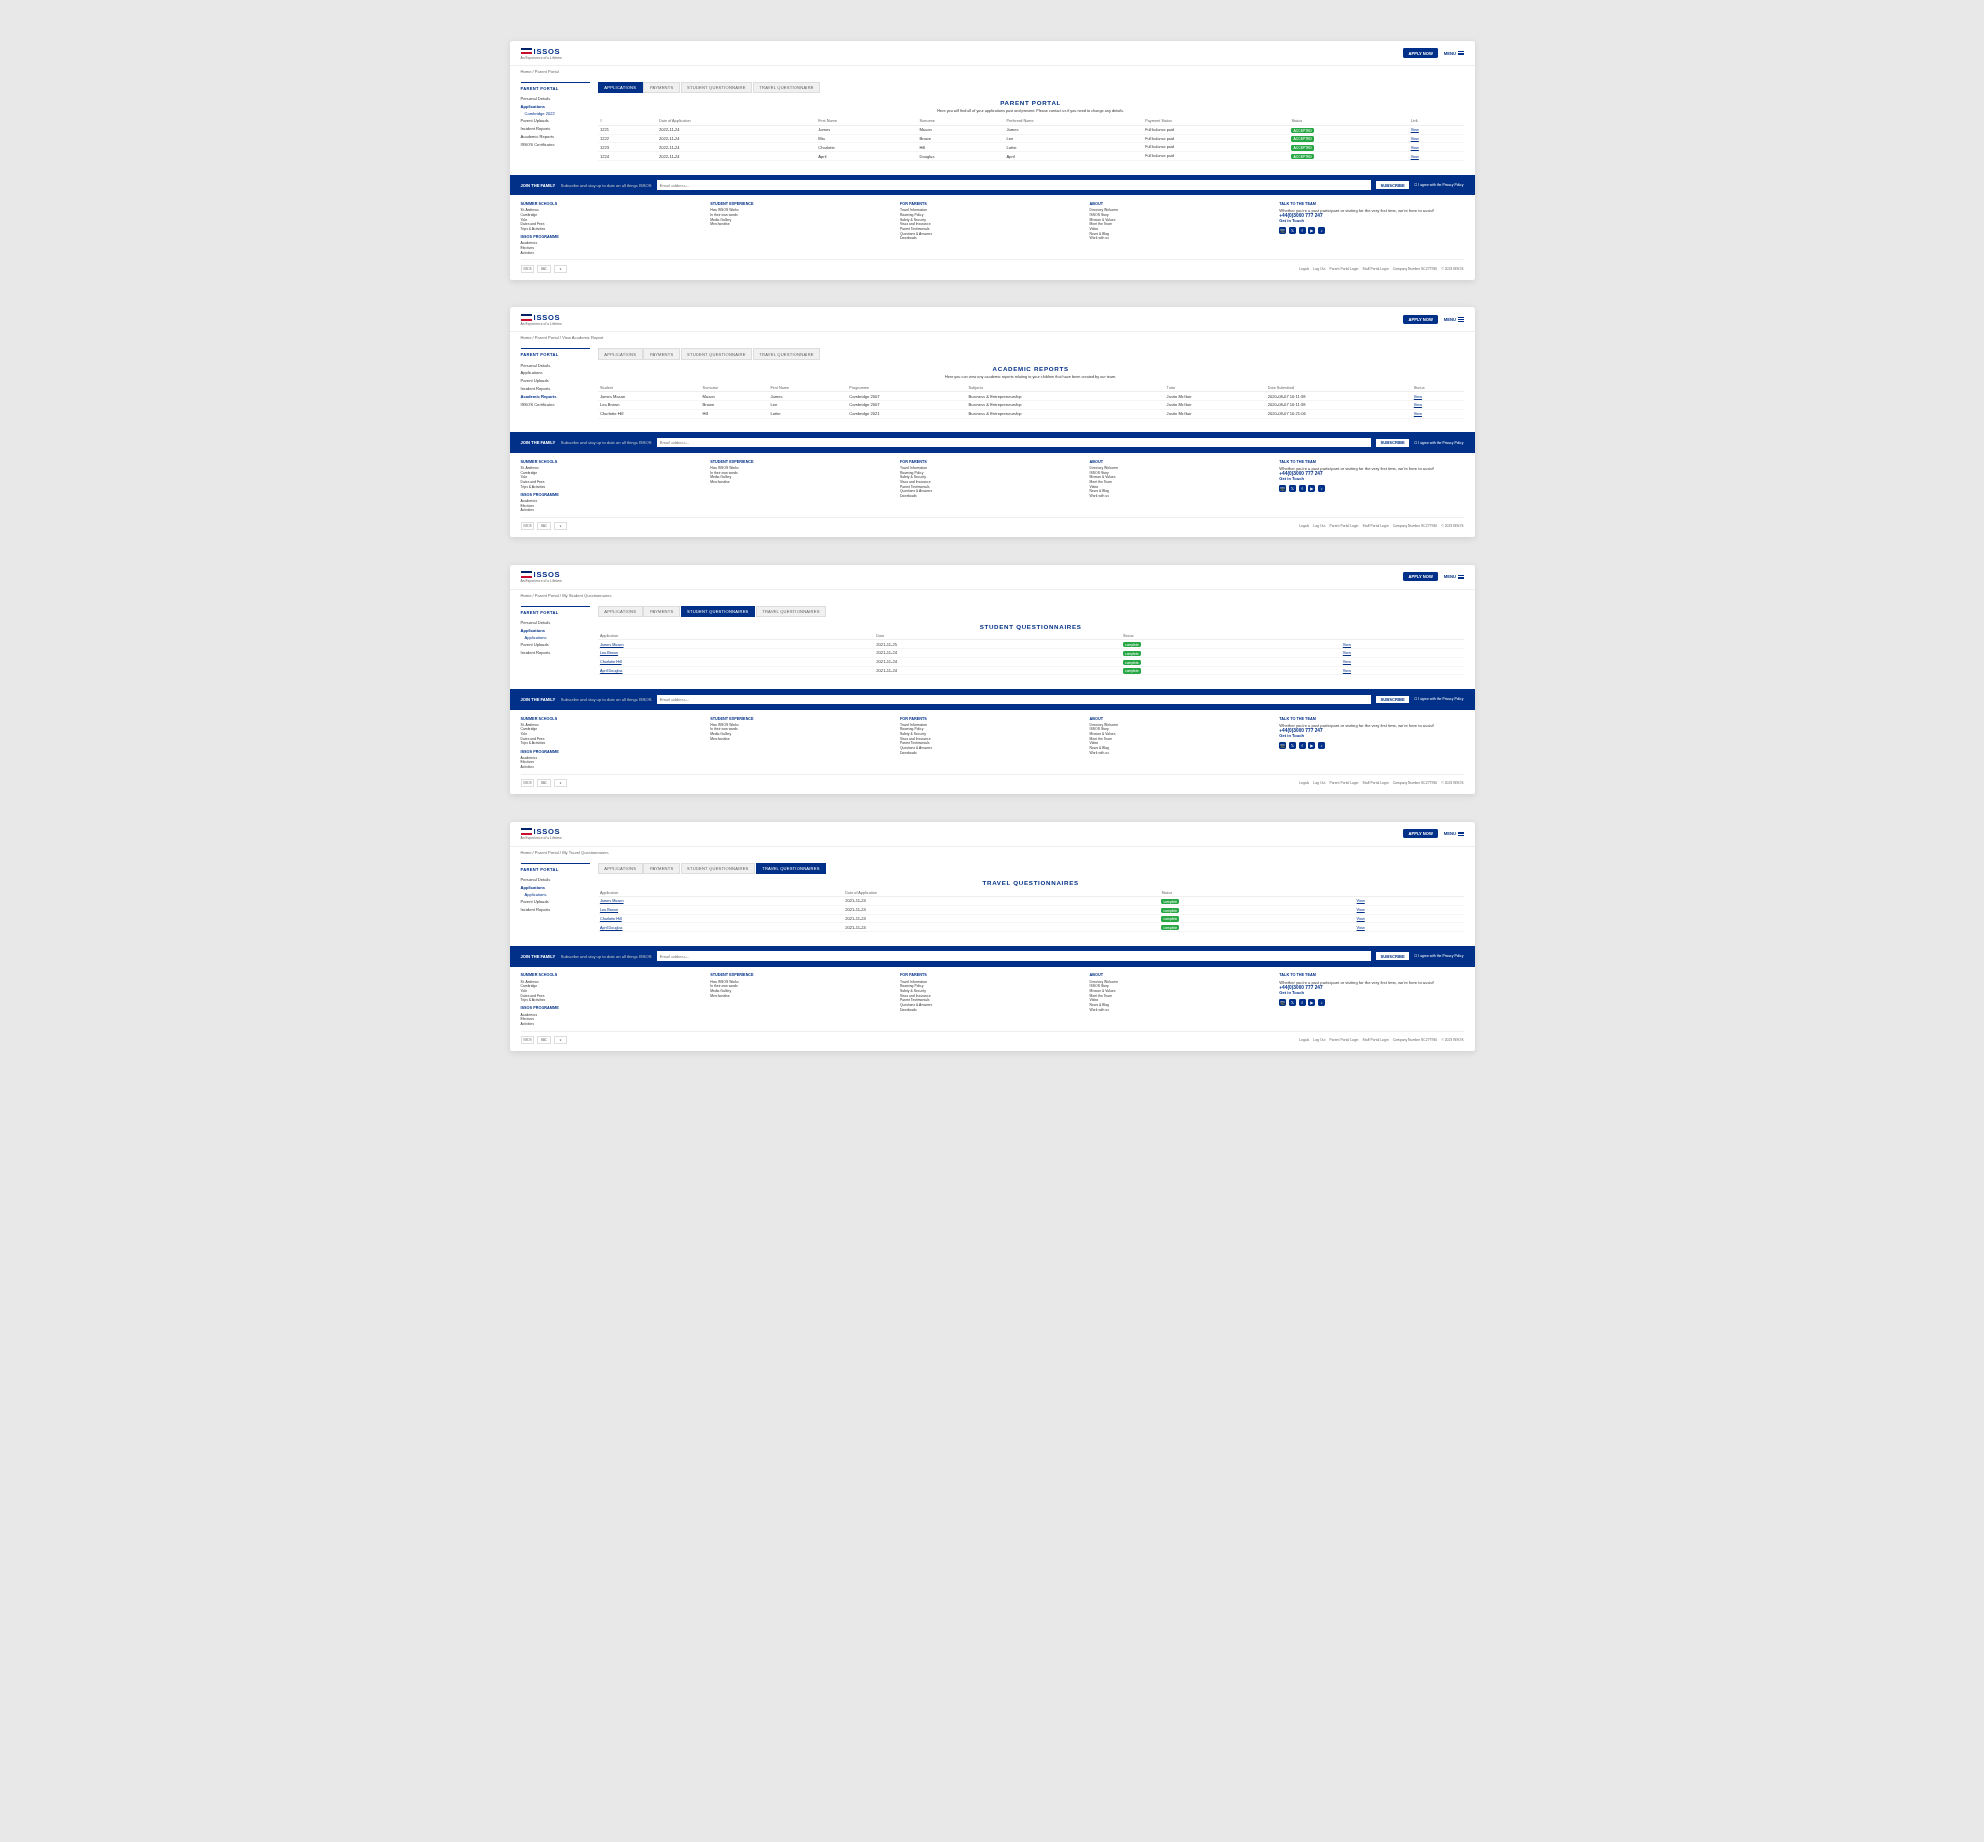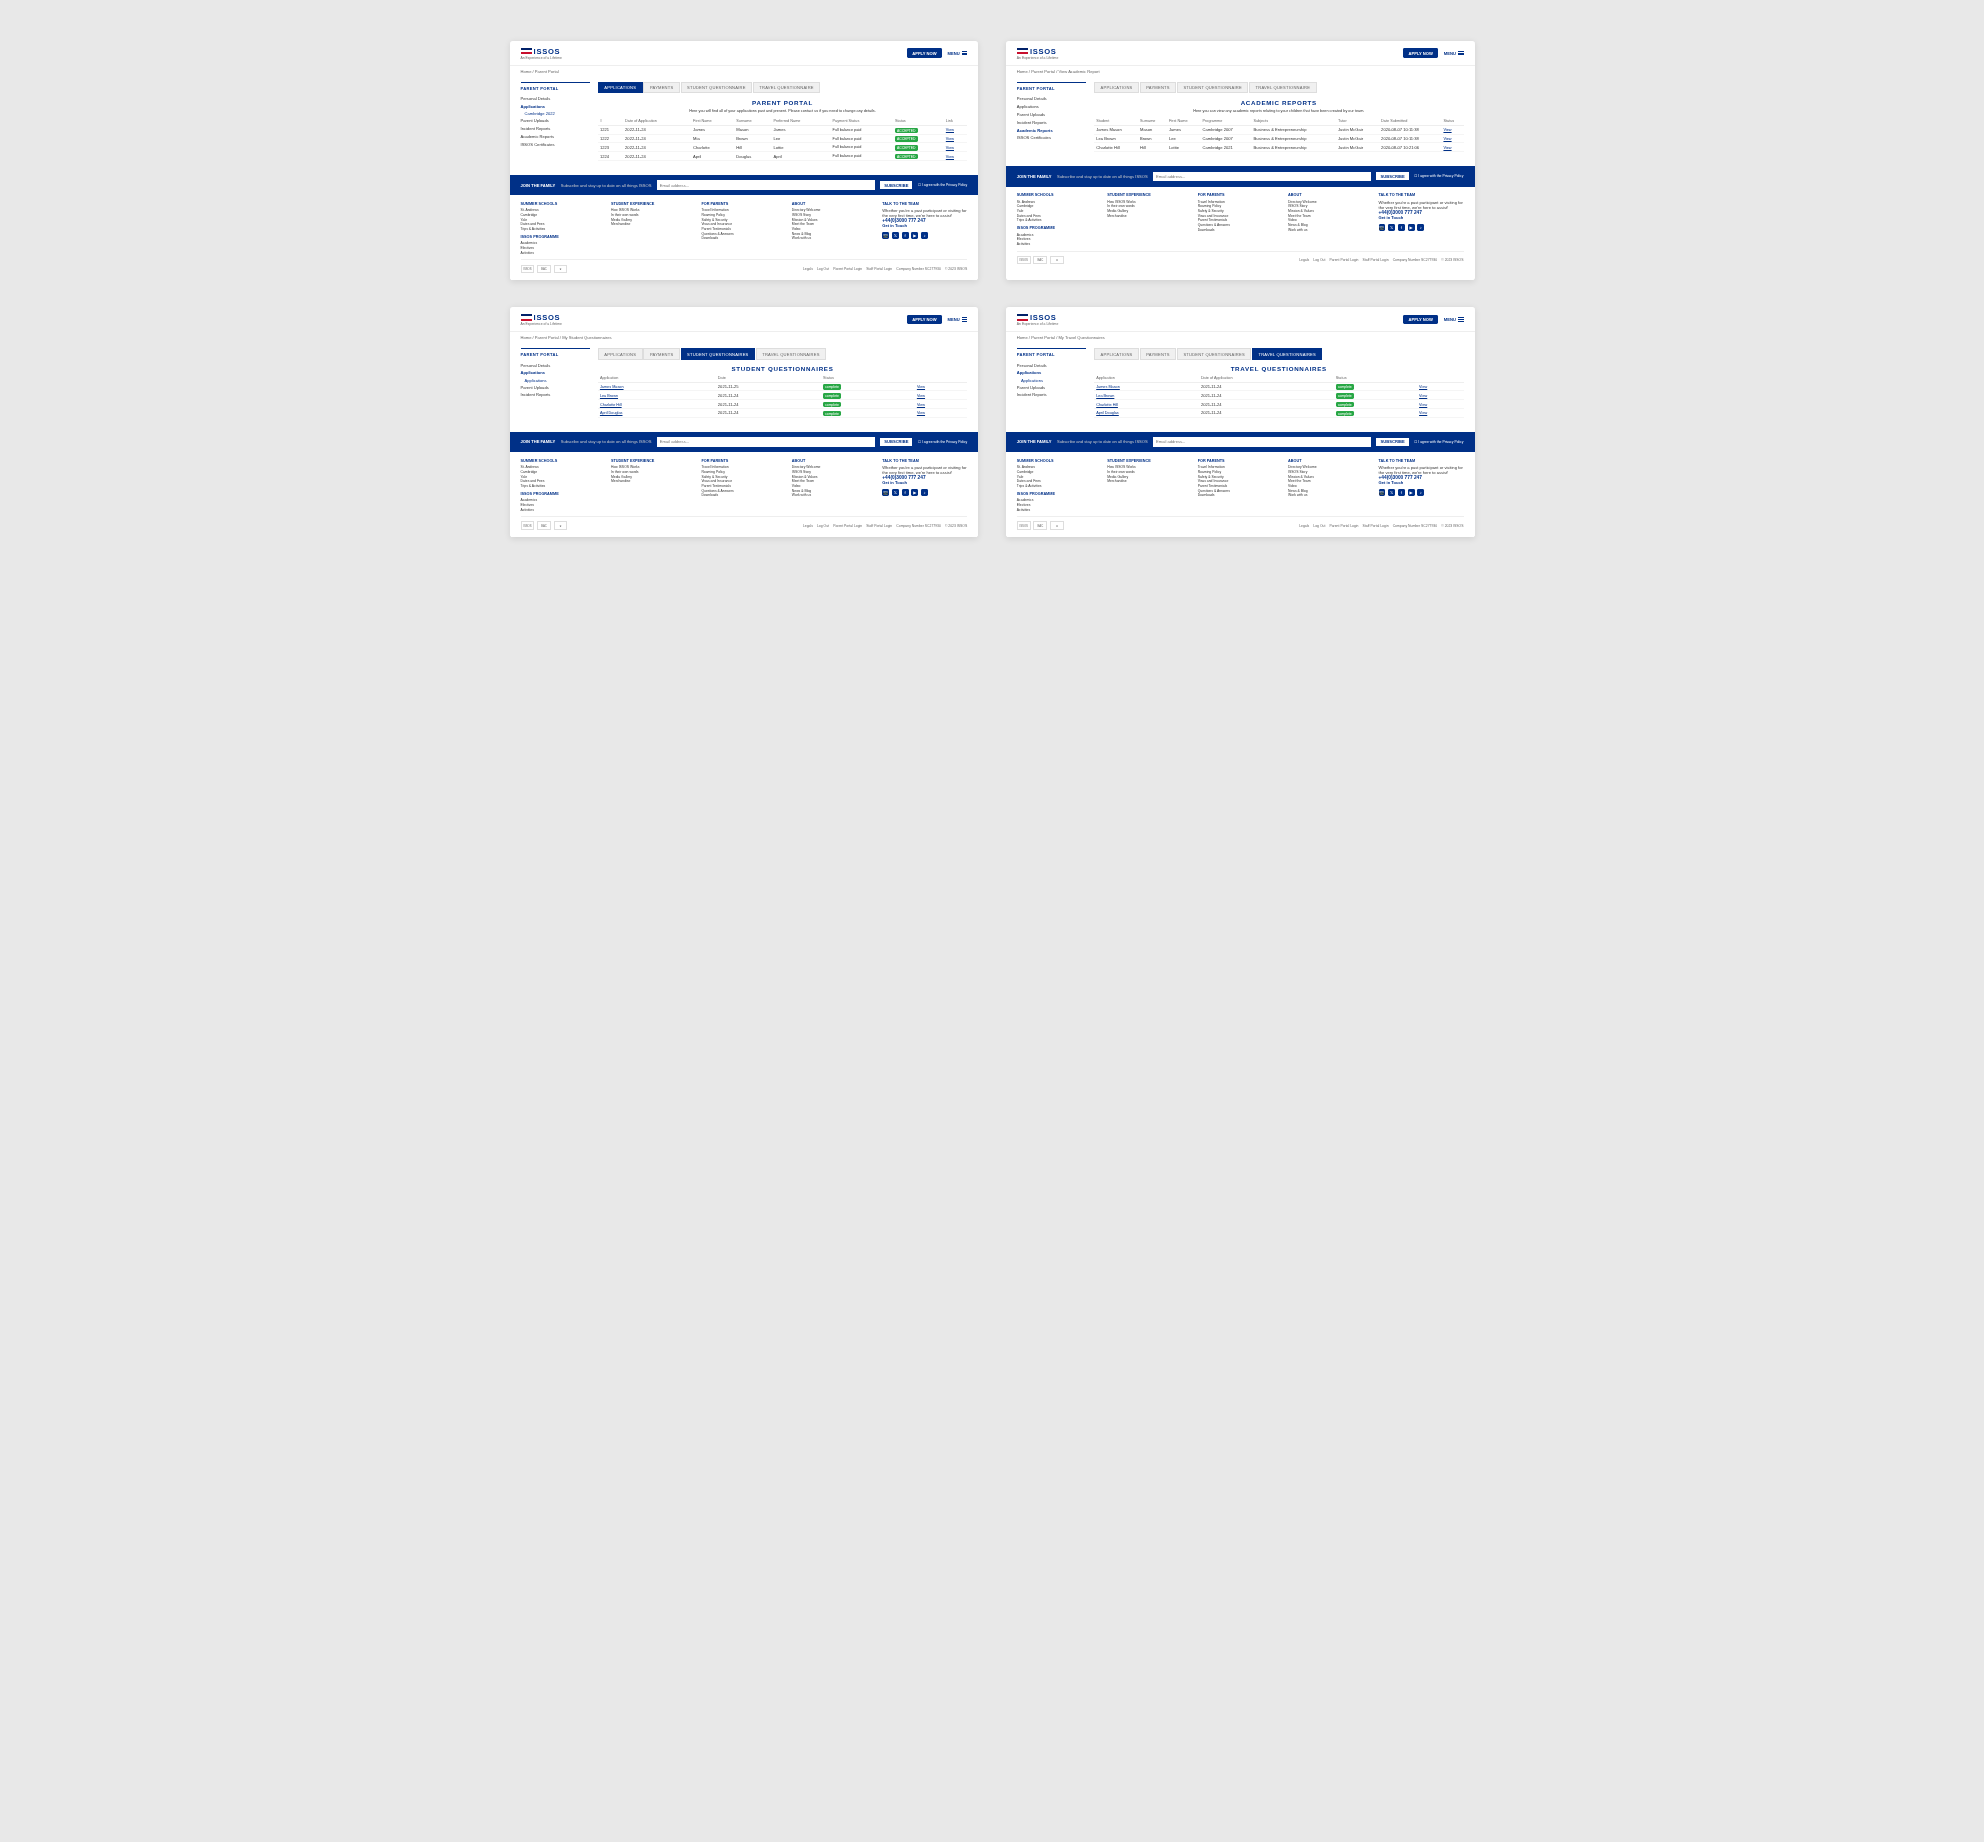--- a/index.html
+++ b/index.html
@@ -4,21 +4,21 @@
   <style>
     * { box-sizing: border-box; margin: 0; padding: 0; }
     body {
       background: #e8e8e8;
       font-family: Arial, sans-serif;
       padding: 41px 27.6px;
     }
 
     .grid {
       display: grid;
-      grid-template-columns: 1fr 1fr;
+      grid-template-columns: 1fr;
       gap: 27.6px;
       max-width: 965px;
       margin: 0 auto;
     }
 
     .page-card {
       background: #fff;
       border-radius: 2.8px;
       box-shadow: 0 1.4px 6.9px rgba(0,0,0,0.1);
       overflow: hidden;

